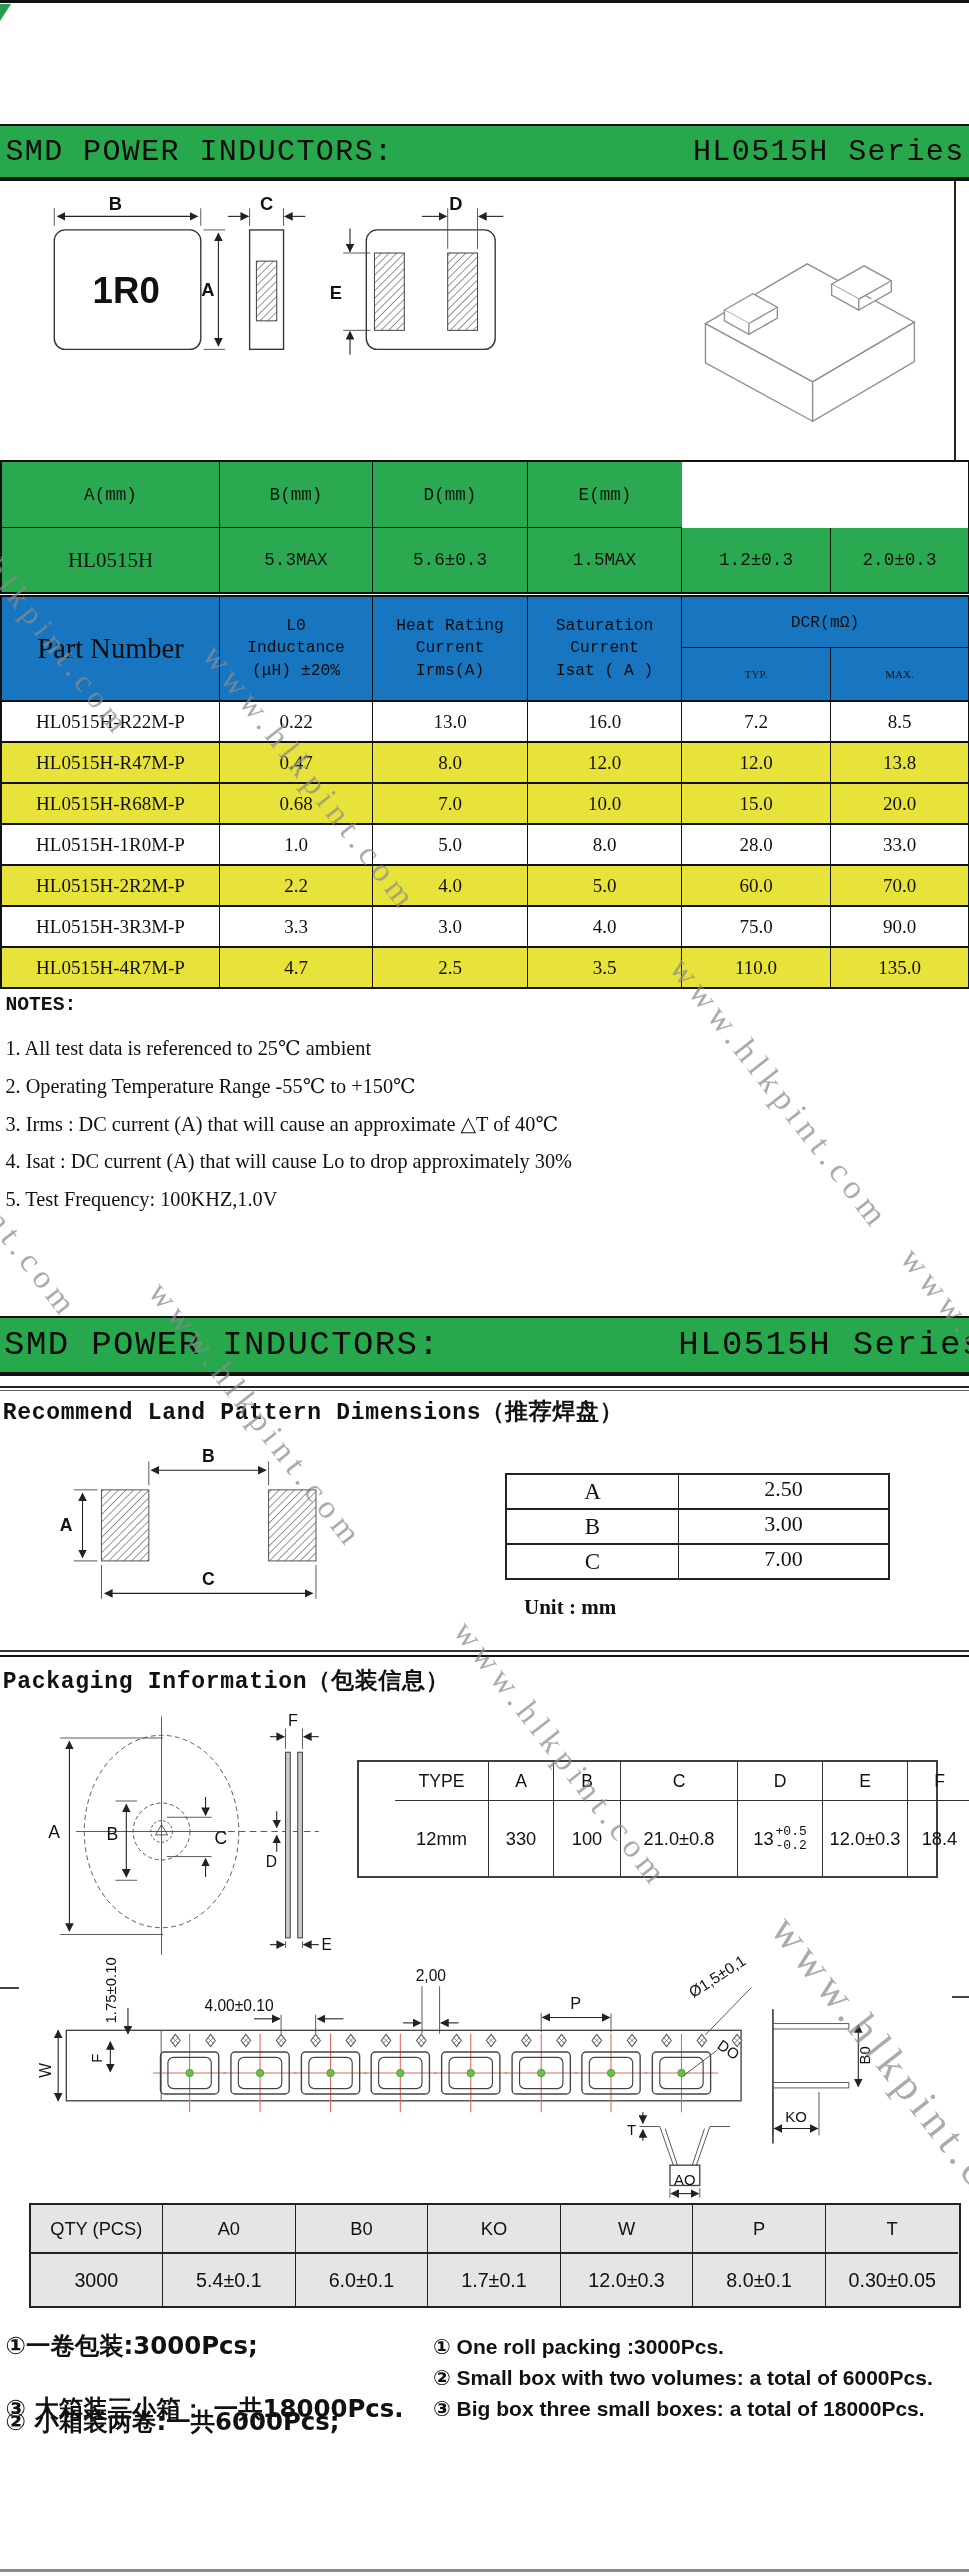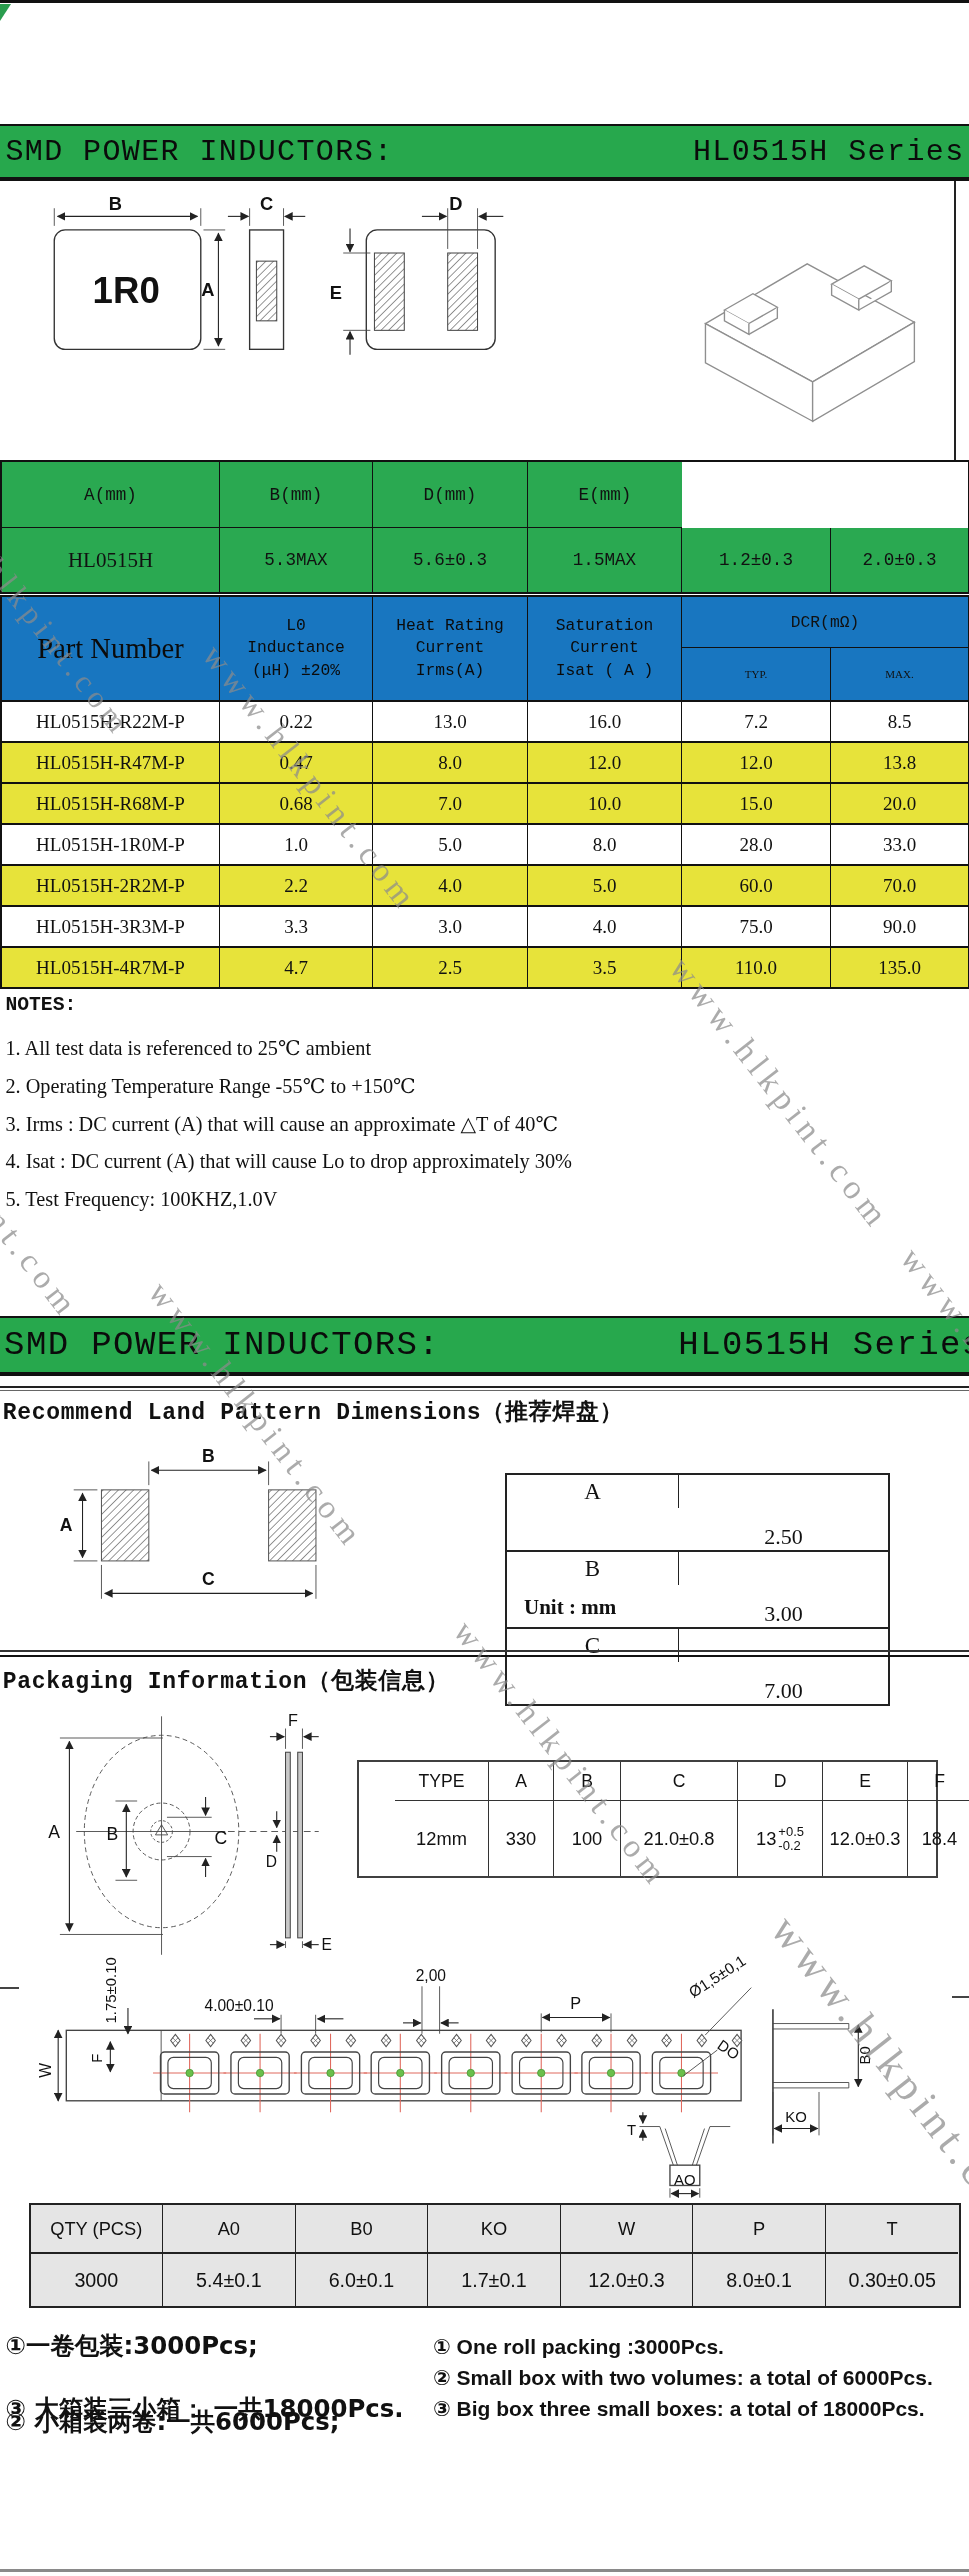--- a/index.html
+++ b/index.html
@@ -70,32 +70,32 @@
   
   .sec-title{left:2.7px;font-size:23px;font-weight:bold;letter-spacing:0.7px;white-space:nowrap;
      font-family:"Liberation Mono","DejaVu Sans Mono",monospace;}
 
   
   #land-table{left:505px;top:1473px;width:385px;border:2px solid #222;box-sizing:border-box;background:#fff;}
   .land-row{display:flex;border-bottom:2px solid #222;}
   .land-row:last-child{border-bottom:none;}
   .land-row .lc{width:172px;border-right:1.4px solid #222;box-sizing:border-box;height:33px;
       display:flex;align-items:center;justify-content:center;font-size:23px;}
-  .land-row .vc{flex:1;height:27px;display:flex;align-items:center;justify-content:center;font-size:22px;margin-top:48px;}
+  .land-row .vc{flex:1;height:27px;display:flex;align-items:center;justify-content:center;font-size:22px;}
   #unit-label{left:524px;top:1595px;font-size:21px;font-weight:bold;}
 
   
   #type-table{left:357px;top:1760px;width:581px;border:2px solid #404040;box-sizing:border-box;background:#fff;padding-left:36px;}
   .type-row{display:grid;grid-template-columns:94px 65px 67px 117px 85px 85px 63px;}
   #type-table .cell{border-right:1.4px solid #333;border-bottom:1.4px solid #333;box-sizing:border-box;
       display:flex;align-items:center;justify-content:center;font-family:"Liberation Sans","DejaVu Sans",sans-serif;}
   #type-table .thr .cell{height:39px;font-size:17.6px;}
   #type-table .tdr .cell{height:75px;border-bottom:none;font-size:18.3px;}
   #type-table .cell:last-child{border-right:none;}
-  .tol{display:flex;flex-direction:column;line-height:13.6px;font-size:13px;margin-left:2px;}
+  .tol{display:flex;flex-direction:column;line-height:13.6px;font-size:13px;margin-left:2px;font-family:Liberation Mono, monospace;}
 
   
   #qty-table{left:28.5px;top:2203px;width:932px;border:2px solid #222;box-sizing:border-box;background:#e5e5e5;}
   .qty-row{display:grid;grid-template-columns:repeat(7,1fr);}
   #qty-table .cell{border-right:1.4px solid #222;box-sizing:border-box;display:flex;align-items:center;
       justify-content:center;font-family:"Liberation Sans","DejaVu Sans",sans-serif;}
   #qty-table .qhr .cell{height:49px;border-bottom:2.7px solid #222;font-size:18.3px;}
   #qty-table .qdr .cell{height:52px;font-size:19.7px;}
   #qty-table .cell:last-child{border-right:none;}
 

